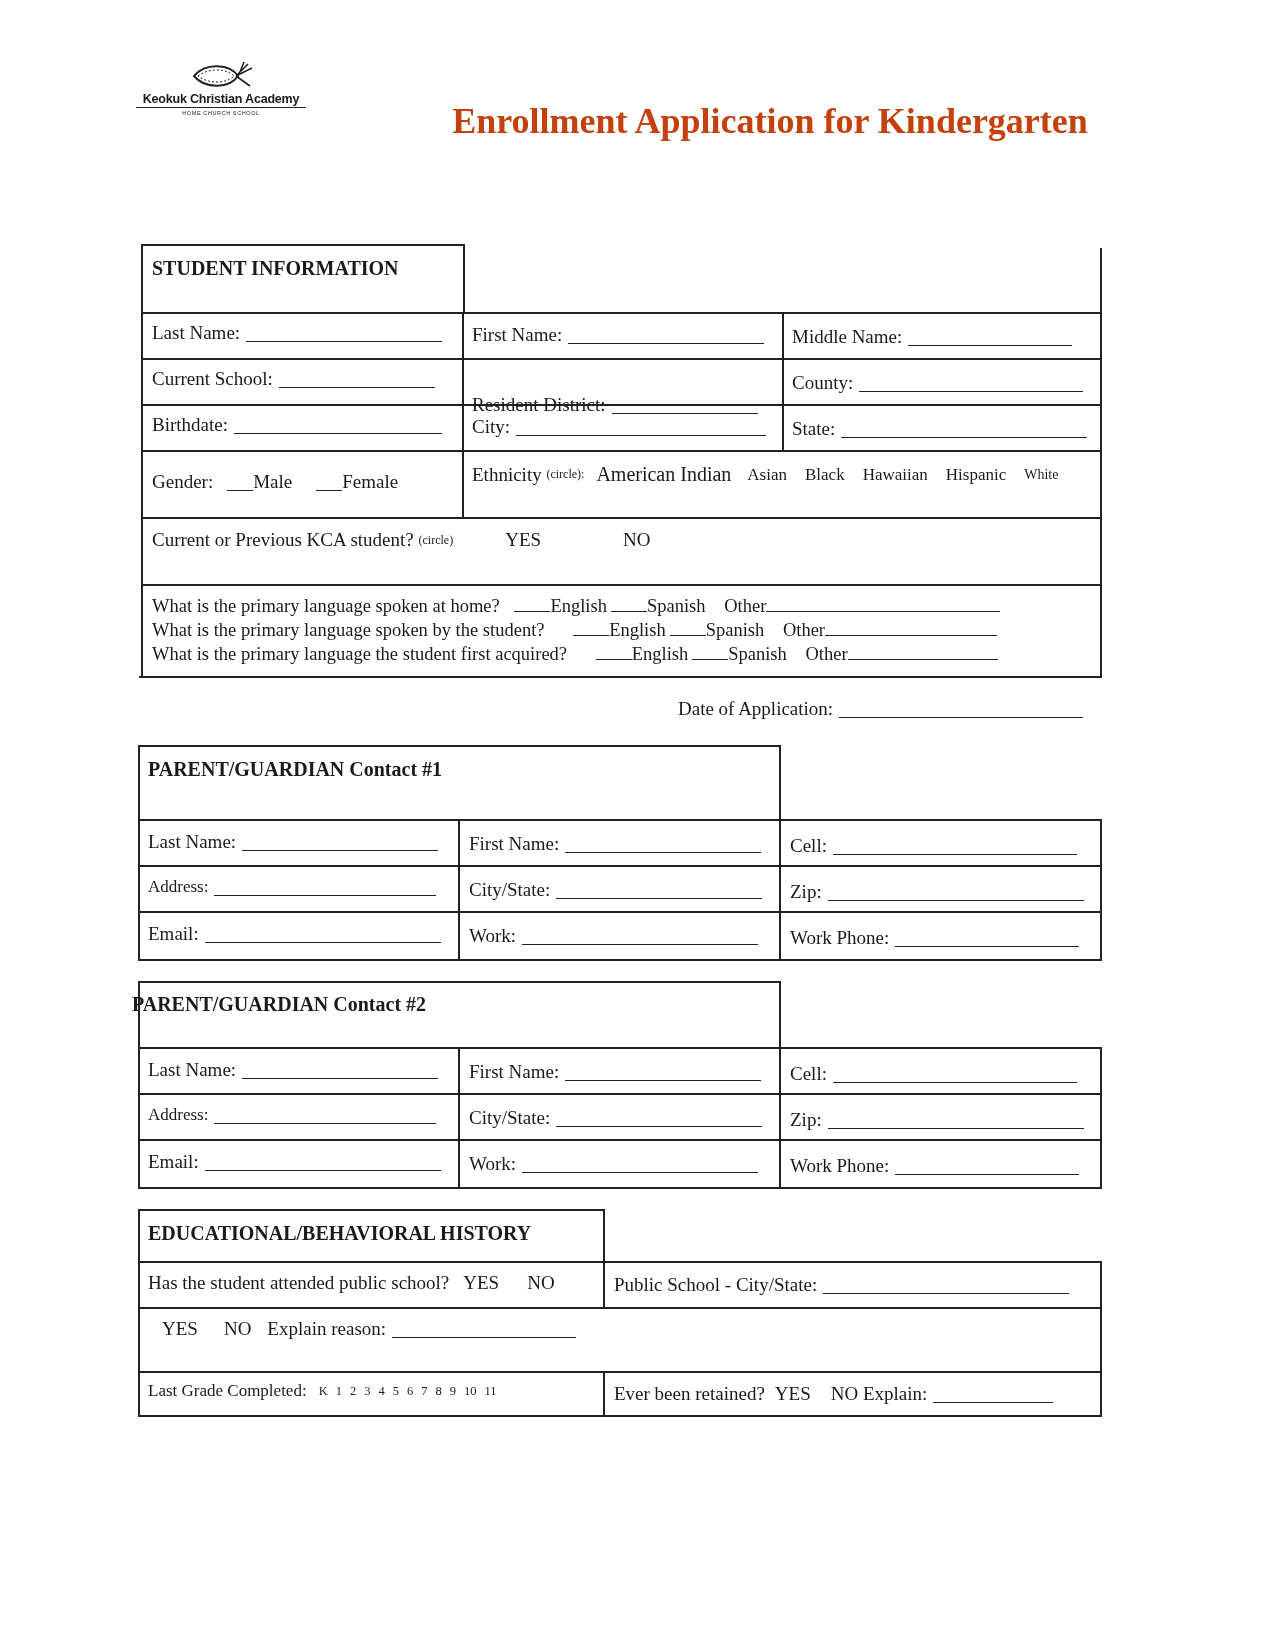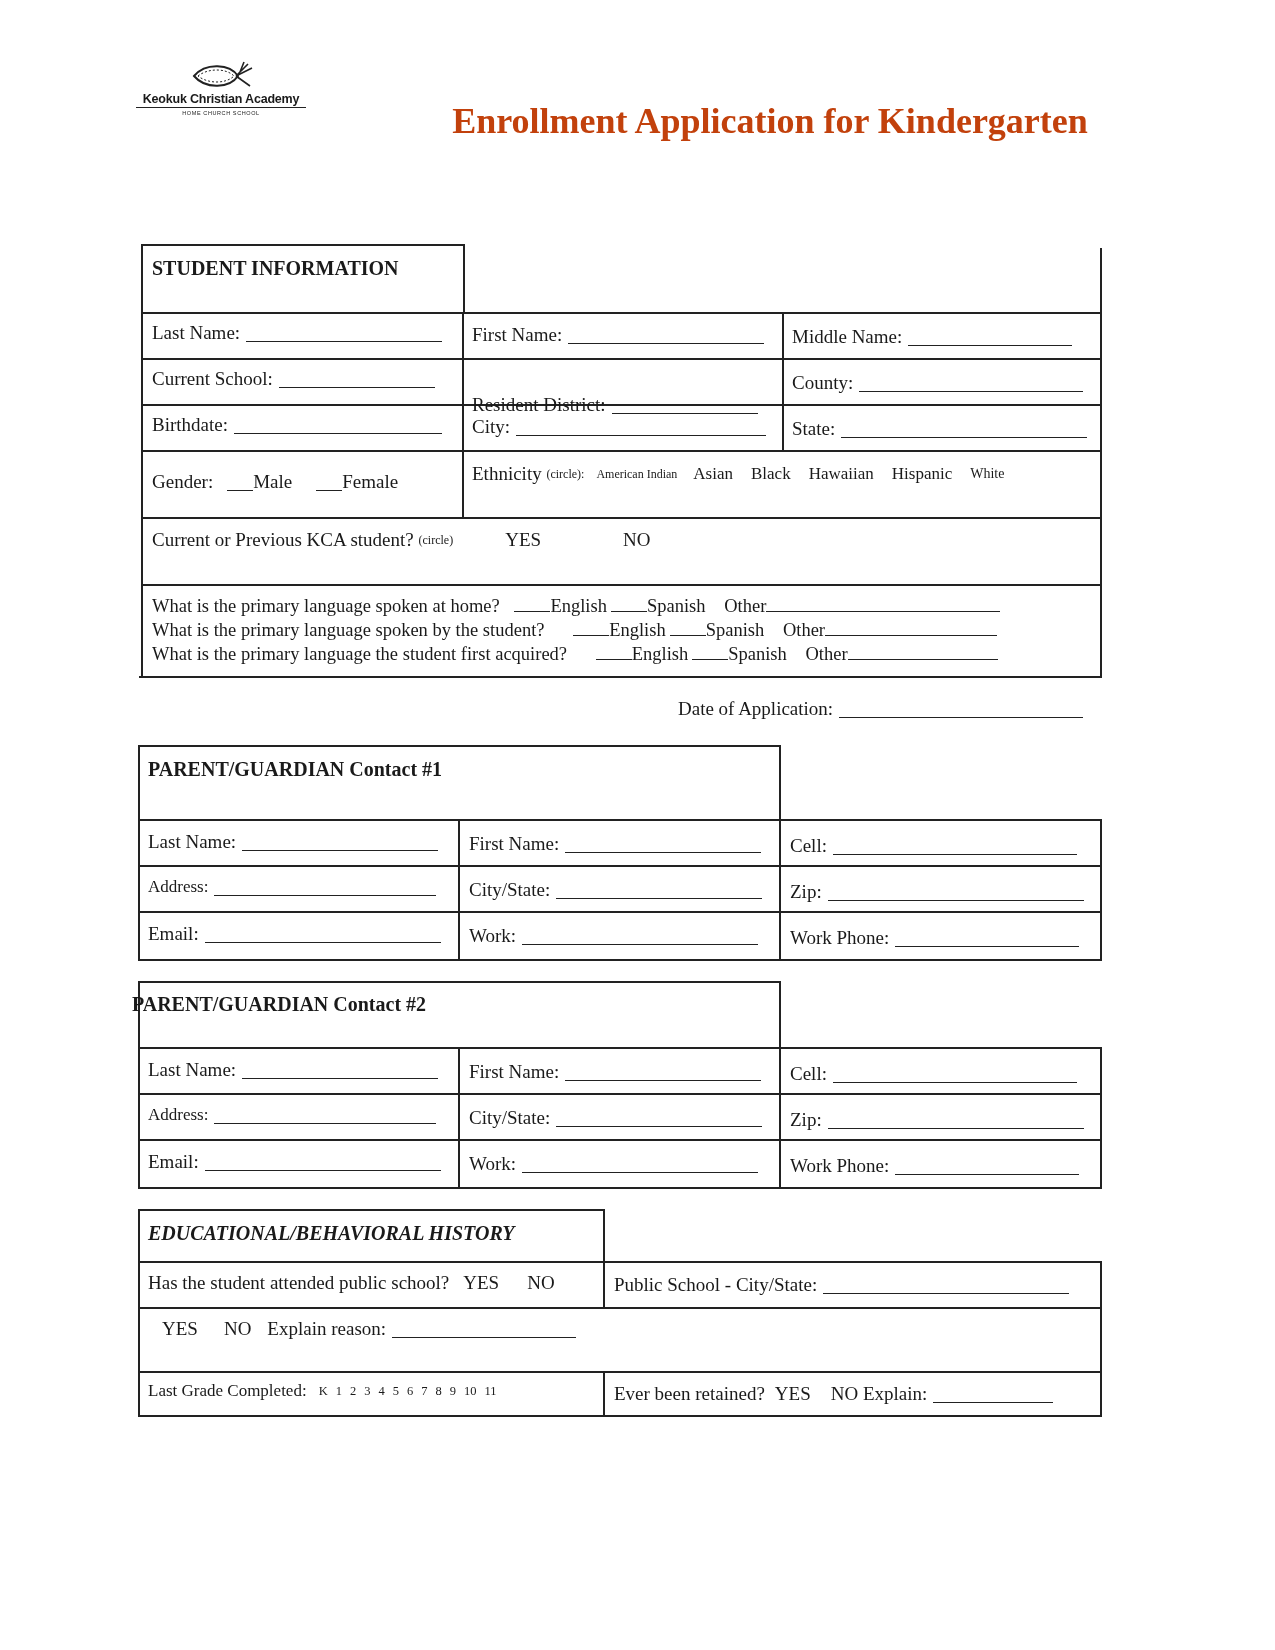--- a/index.html
+++ b/index.html
@@ -95,21 +95,21 @@
 
   <div class="cell" style="left:152px;top:471px;">
     <span>Gender:</span>
     <span class="blank" style="width:26px;margin-left:14px;"></span>
       <span>Male</span>
     <span class="blank" style="width:26px;margin-left:24px;"></span>
       <span>Female</span>
   </div>
   <div class="cell" style="left:472px;top:463px;">
     <span>Ethnicity</span>&nbsp;<span class="small">(circle):</span>
-    <span style="font-size:12px;margin-left:12px;">American Indian</span>
+    <span style="font-size:20px;margin-left:12px;">American Indian</span>
     <span style="margin-left:16px;font-size:17px;">Asian</span>
     <span style="margin-left:18px;font-size:17px;">Black</span>
     <span style="margin-left:18px;font-size:17px;">Hawaiian</span>
     <span style="margin-left:18px;font-size:17px;">Hispanic</span>
     <span style="margin-left:18px;font-size:14px;">White</span>
   </div>
 
   <div class="cell" style="left:152px;top:529px;">
     <span>Current or Previous KCA student?</span>&nbsp;<span class="small">(circle)</span>
     <span style="margin-left:52px;">YES</span>
@@ -231,21 +231,21 @@
       <span class="blank" style="width:236px"></span>
     </div>
   <div class="cell" style="left:790px;top:1155px;">
       <span>Work Phone:</span>
       <span class="blank" style="width:184px"></span>
     </div>
 </div>
 
 <div>
   <div class="box" style="left:138px;top:1209px;width:467px;height:54px;"></div>
-  <div class="hdr" style="left:148px;top:1222px;font-style:italic;">EDUCATIONAL/BEHAVIORAL HISTORY</div>
+  <div class="hdr" style="left:148px;top:1222px;">EDUCATIONAL/BEHAVIORAL HISTORY</div>
   <div class="vline" style="left:138px;top:1261px;height:155px;"></div>
   <div class="vline" style="left:1100px;top:1261px;height:155px;"></div>
   <div class="hline" style="left:138px;top:1261px;width:964px;"></div>
   <div class="hline" style="left:138px;top:1307px;width:964px;"></div>
   <div class="hline" style="left:138px;top:1371px;width:964px;"></div>
   <div class="hline" style="left:138px;top:1415px;width:964px;"></div>
   <div class="vline" style="left:603px;top:1261px;height:46px;"></div>
   <div class="vline" style="left:603px;top:1371px;height:44px;"></div>
 
   <div class="cell" style="left:148px;top:1272px;">

